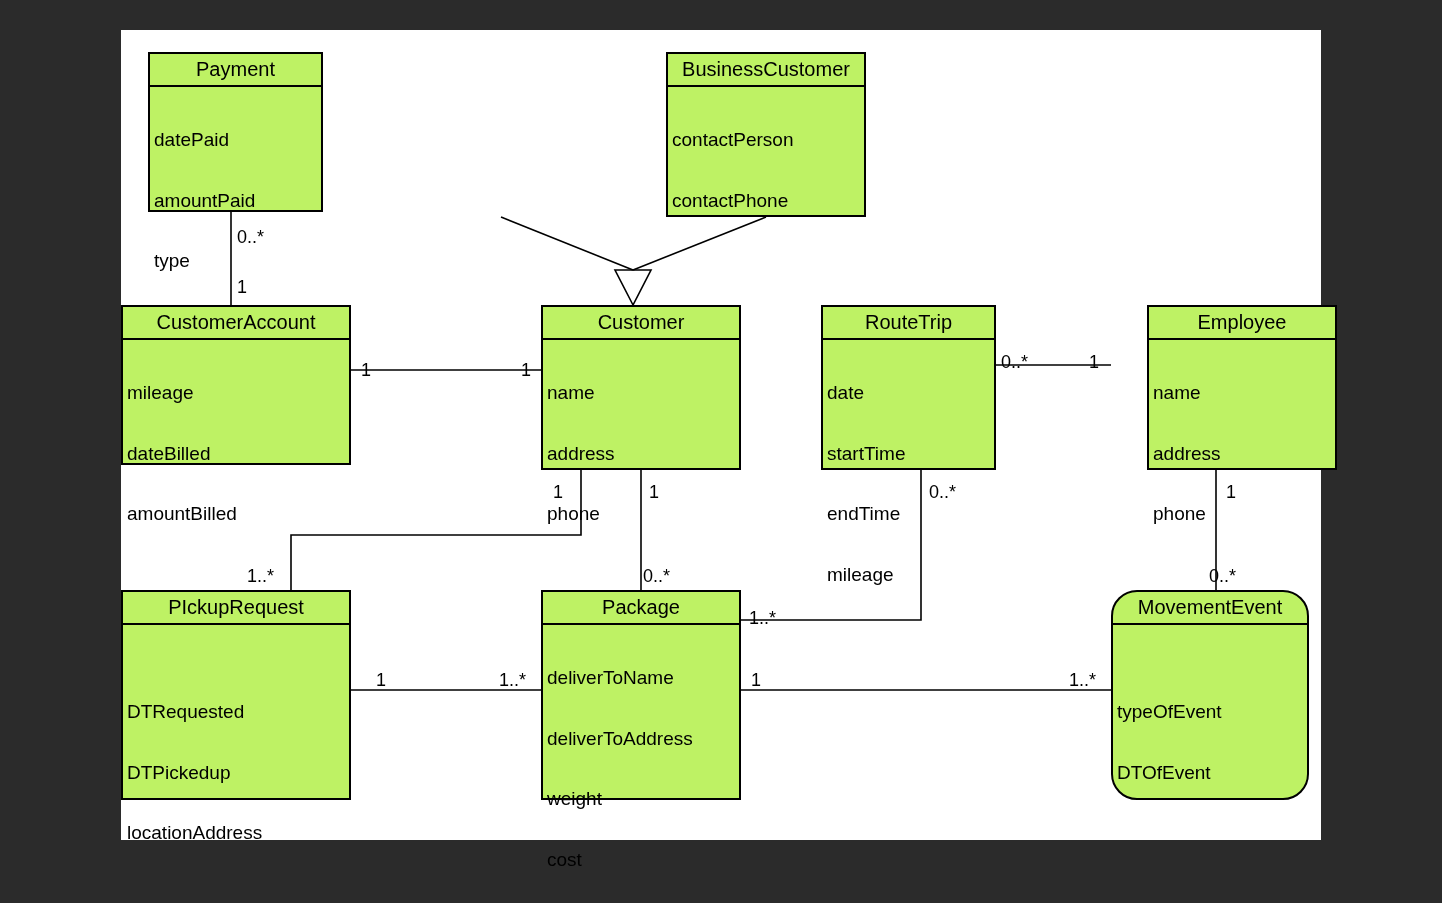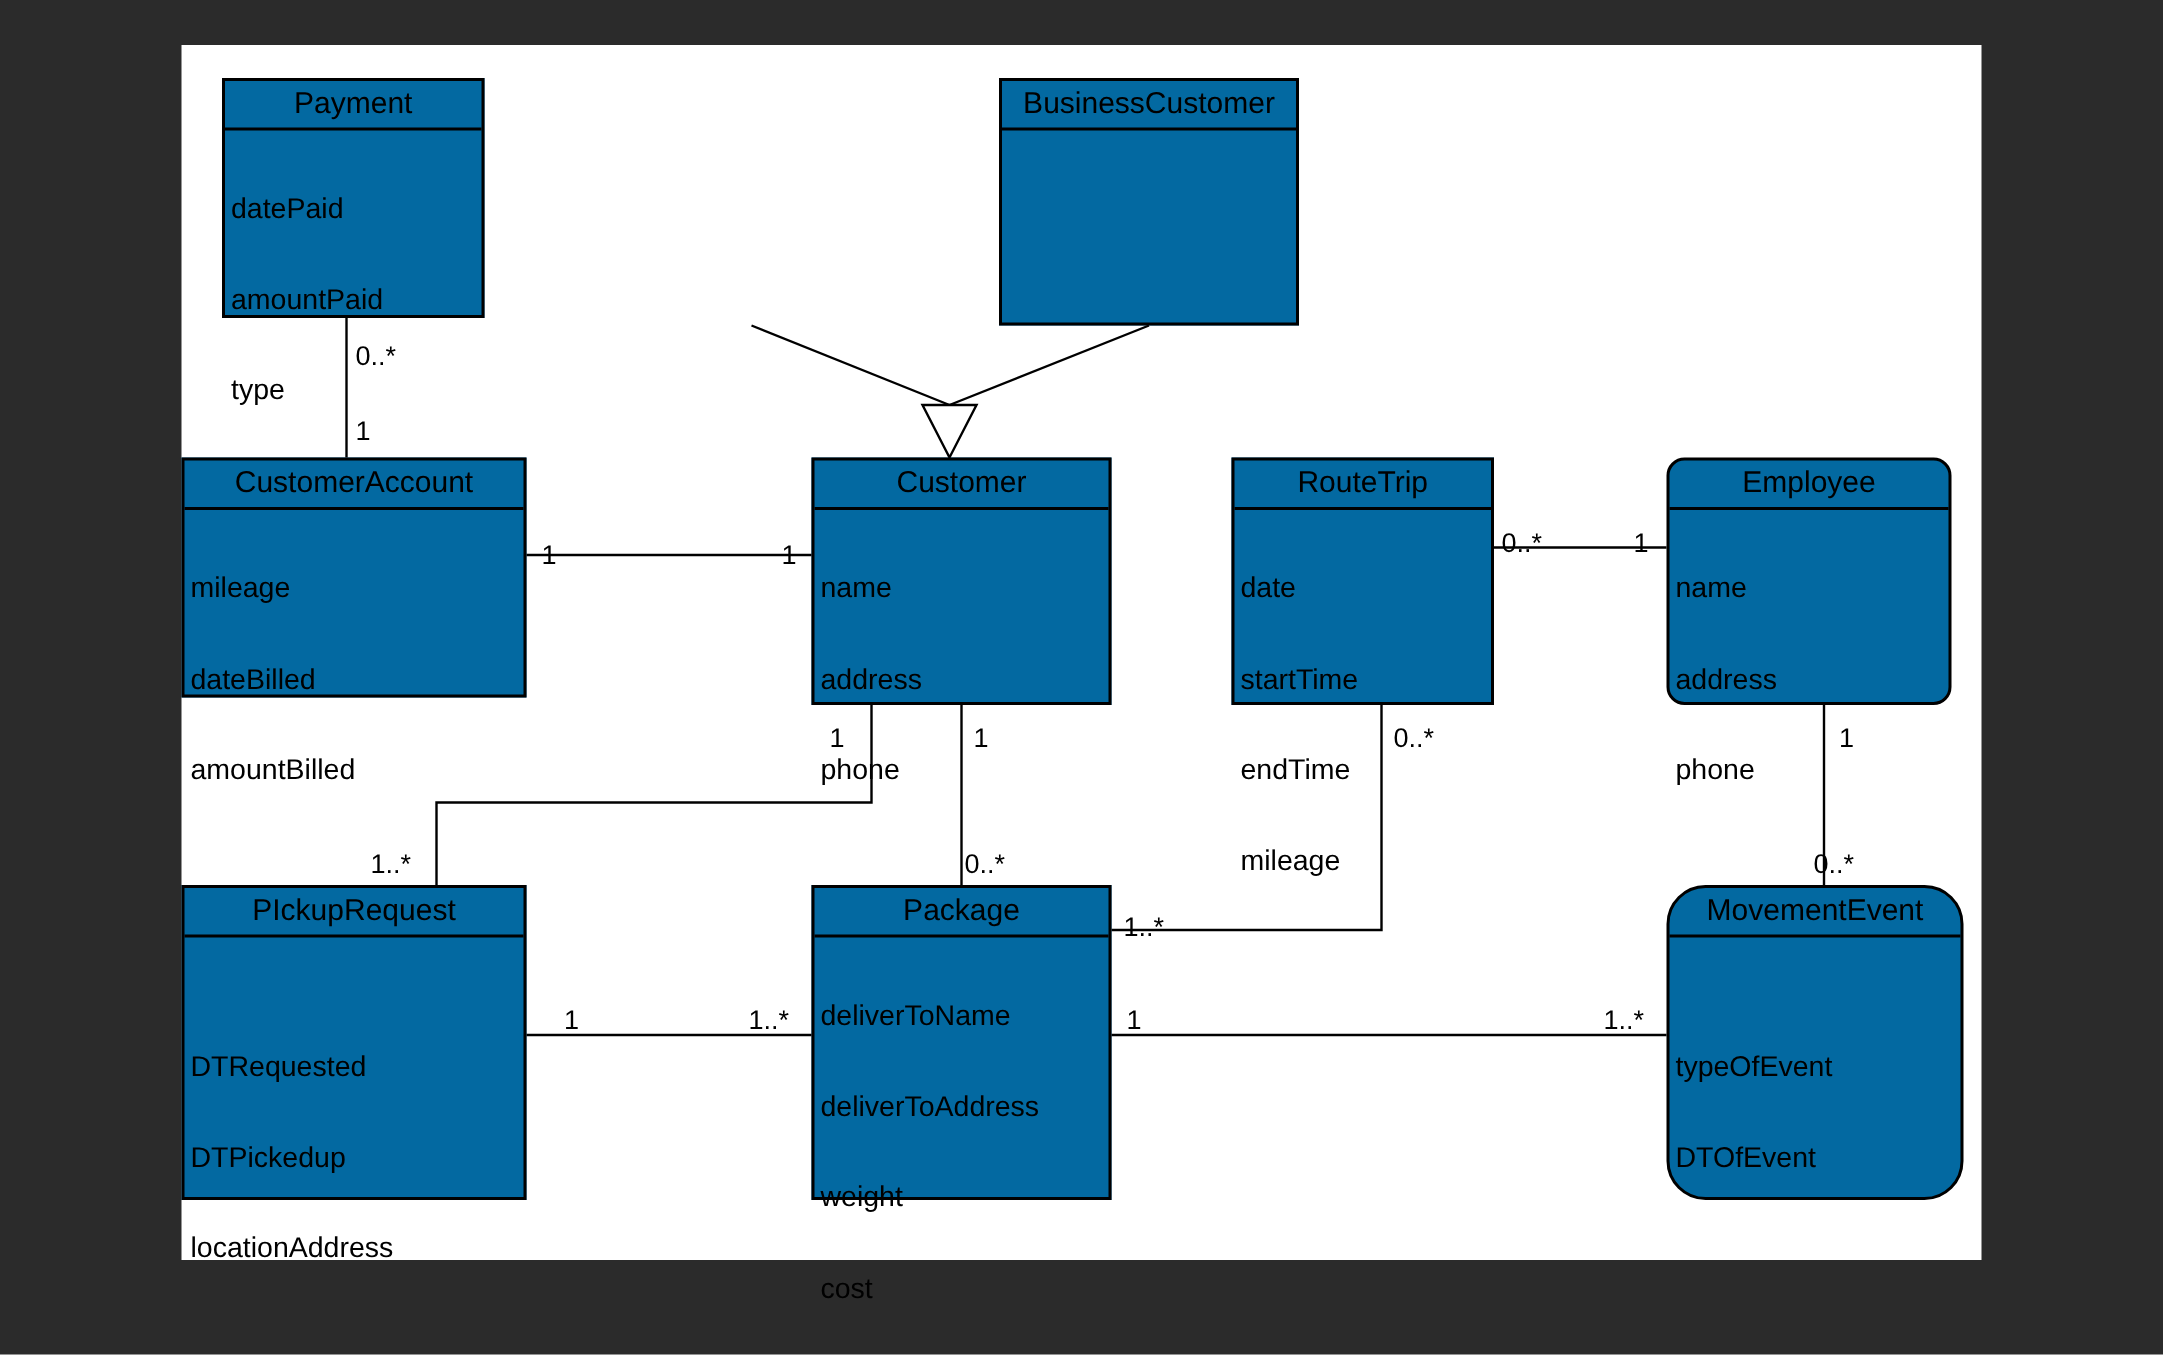--- a/index.html
+++ b/index.html
@@ -1,17 +1,17 @@
 <!DOCTYPE html>
 <html><head>
 <meta charset="utf-8">
 <style>
   html,body{margin:0;padding:0;background:#2b2b2b;font-family:"Segoe UI",Arial,sans-serif;font-size:18px;color:#000;}
   .sheet{position:relative;background:#fff;margin:30px auto;width:1200px;height:810px;}
-  .cls{position:absolute;border:2px solid #000;background:#0369a1;box-sizing:border-box;}
+  .cls{position:absolute;border:2px solid #000;background:#bef264;box-sizing:border-box;}
   .cls .name{text-align:center;font-size:20px;border-bottom:2px solid #000;padding:4px 2px;}
   .cls .attrs{padding:6px 4px 8px 4px;font-size:19px;line-height:1.4;}
   .cls .attrs div{white-space:nowrap;margin-top:34px;}
   .mult{position:absolute;font-size:18px;}
   svg{position:absolute;left:0;top:0;overflow:visible;pointer-events:none;}
 </style>
 </head>
 <body>
 
 <div class="sheet">
@@ -21,20 +21,24 @@
     <div class="attrs">
       <div>datePaid</div>
       <div>amountPaid</div>
       <div>type</div>
     </div>
   </div>
 
 
   <div class="cls" style="left:545px;top:22px;width:200px;height:165px;">
     <div class="name">BusinessCustomer</div>
+    <div class="attrs">
+      <div>contactPerson</div>
+      <div>contactPhone</div>
+    </div>
   </div>
 
   <div class="cls" style="left:0px;top:275px;width:230px;height:160px;">
     <div class="name">CustomerAccount</div>
     <div class="attrs">
       <div>mileage</div>
       <div>dateBilled</div>
       <div>amountBilled</div>
     </div>
   </div>
@@ -51,21 +55,21 @@
   <div class="cls" style="left:700px;top:275px;width:175px;height:165px;">
     <div class="name">RouteTrip</div>
     <div class="attrs">
       <div>date</div>
       <div>startTime</div>
       <div>endTime</div>
       <div>mileage</div>
     </div>
   </div>
 
-  <div class="cls" style="left:990px;top:275px;width:190px;height:165px;border-radius:12px;">
+  <div class="cls" style="left:1026px;top:275px;width:190px;height:165px;">
     <div class="name">Employee</div>
     <div class="attrs">
       <div>name</div>
       <div>address</div>
       <div>phone</div>
     </div>
   </div>
 
   <div class="cls" style="left:0px;top:560px;width:230px;height:210px;">
     <div class="name">PIckupRequest</div>

